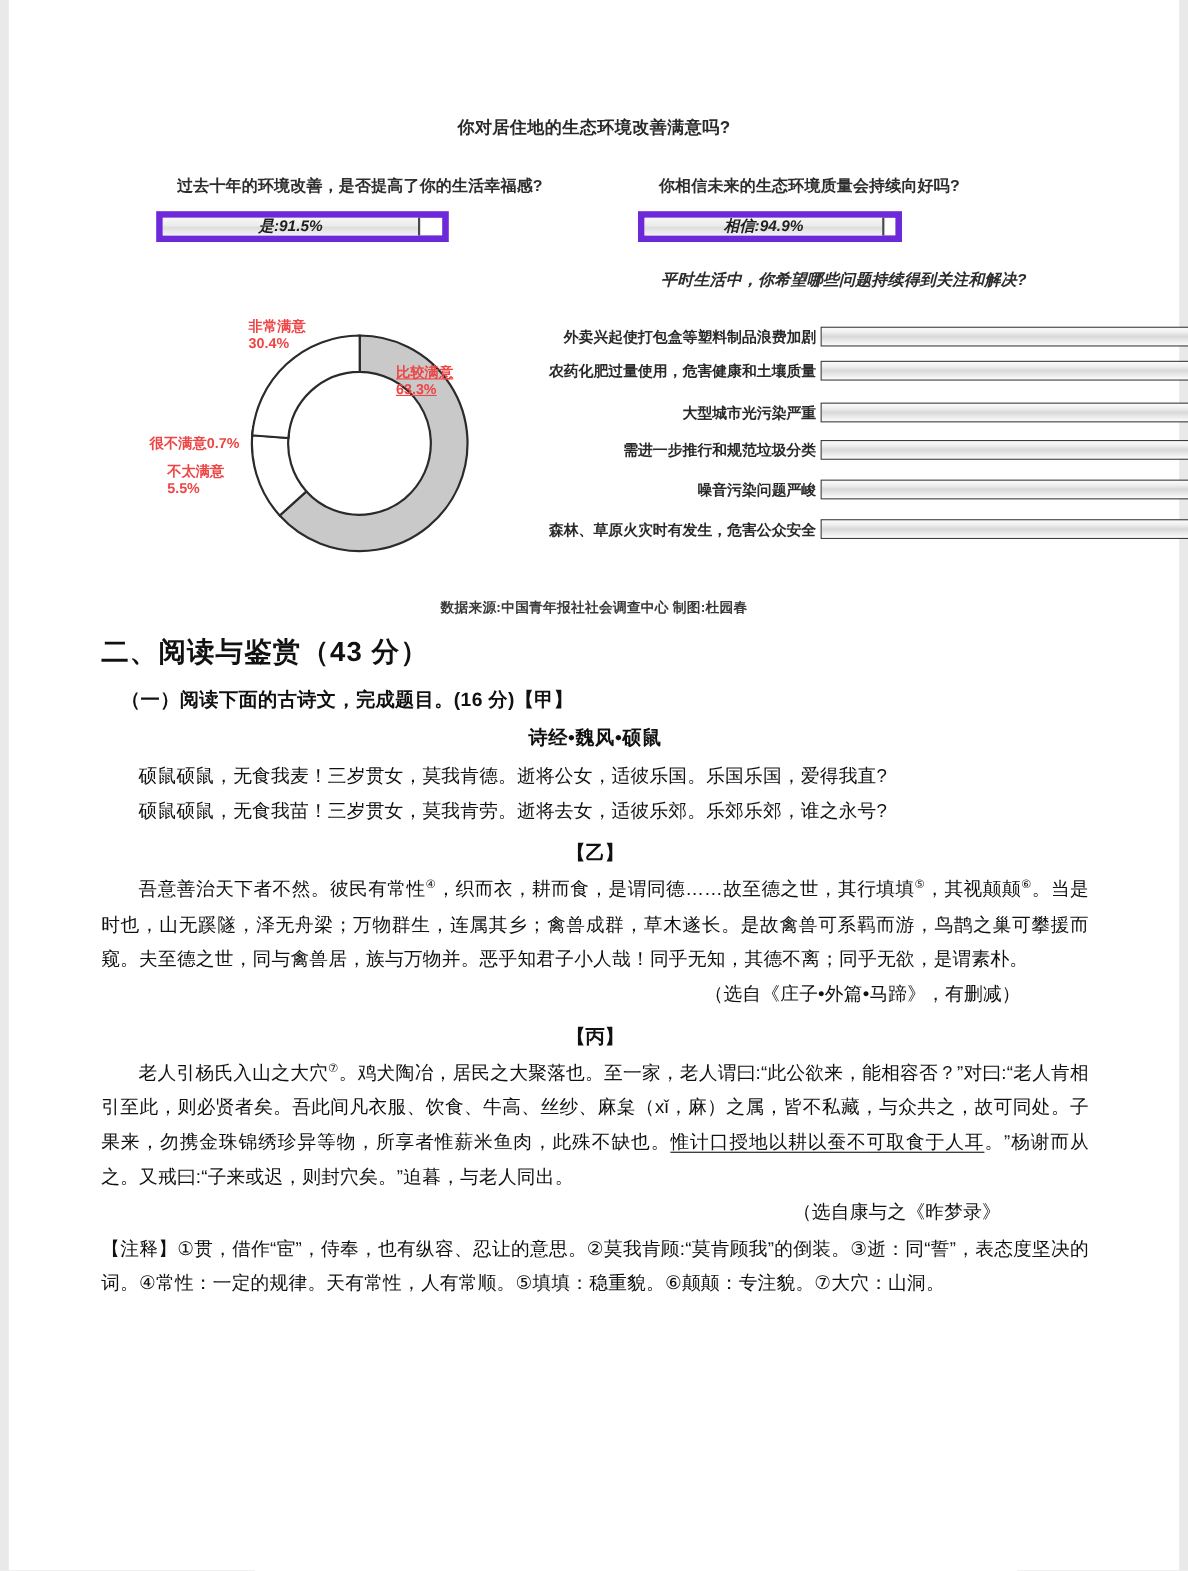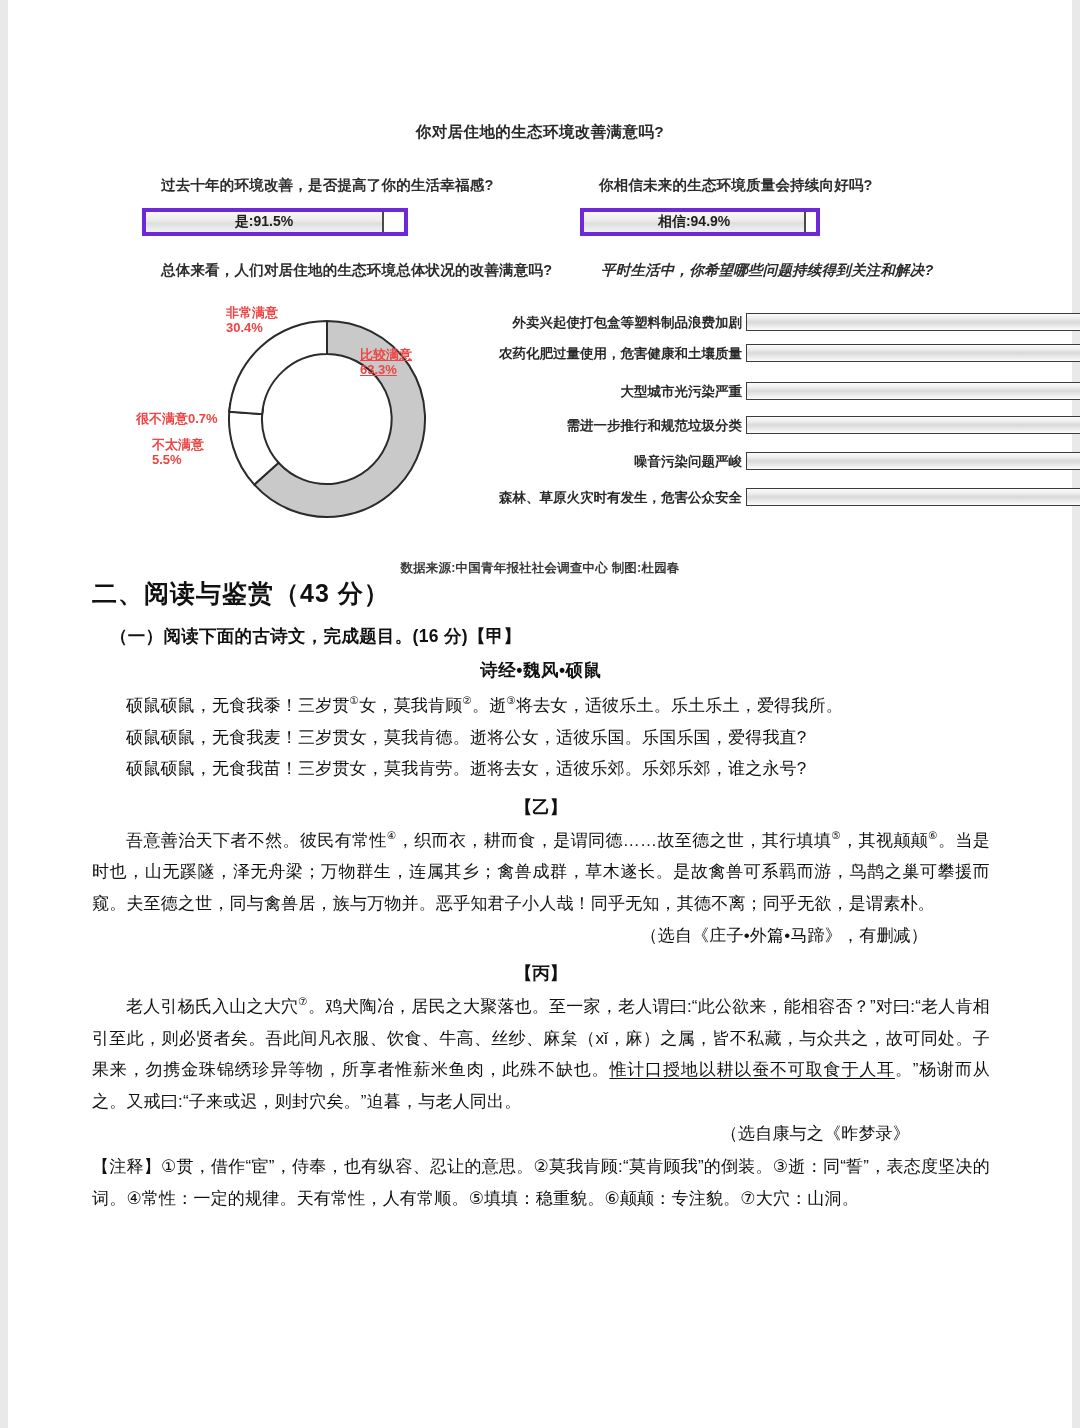--- a/index.html
+++ b/index.html
@@ -17,21 +17,21 @@
     margin: 0 auto;
     background: #ffffff;
     overflow: hidden;
   }
   .edge-left  { position:absolute; left:0;    top:0; width:8px;  height:1428px; background:#e9e9e9; }
   .edge-right { position:absolute; right:0;   top:0; width:8px;  height:1428px; background:#e9e9e9; }
 
   
   #infographic {
     position: absolute;
-    left: 0; top: 16px;
+    left: 0; top: 0;
     width: 1080px;
     height: 572px;
   }
   .ig-title {
     position: absolute;
     left: 0; top: 106px;
     width: 1080px;
     text-align: center;
     font-size: 15.5px;
     font-weight: bold;
@@ -43,23 +43,24 @@
     font-size: 14.5px;
     font-weight: bold;
     color: #2d2d2d;
     letter-spacing: .2px;
     white-space: nowrap;
     margin-left: 21px;
   }
   .pbar-track {
     position: absolute;
     box-sizing: border-box;
-    border: 4px solid #6d28d9;
+    border: 6px solid #6d28d9;
     background: #ffffff;
     height: 28px;
+    font-style: italic;
   }
   .pbar-fill {
     position: absolute;
     left: 0; top: 0; bottom: 0;
     background: linear-gradient(to bottom, #f7f7f7 0%, #ebebeb 45%, #dedede 55%, #f2f2f2 100%);
     border-right: 2px solid #4a4a4a;
   }
   .pbar-text {
     position: absolute;
     left: 0; top: 0; bottom: 0;
@@ -188,21 +189,20 @@
       <div class="pbar-fill" style="width:91.5%;"></div>
       <div class="pbar-text" style="width:91.5%;">是:91.5%</div>
     </div>
 
     <div class="q-label" style="left:578px; top:160px;">你相信未来的生态环境质量会持续向好吗?</div>
     <div class="pbar-track" style="left:580px; top:192px; width:240px;">
       <div class="pbar-fill" style="width:94.9%;"></div>
       <div class="pbar-text" style="width:94.9%;">相信:94.9%</div>
     </div>
 
-    <div class="q-label" style="left:140px; top:245px;">总体来看，人们对居住地的生态环境总体状况的改善满意吗?</div>
 
     <div class="q-label" style="left:580px; top:245px;font-style:italic;">平时生活中，你希望哪些问题持续得到关注和解决?</div>
 
     <div id="donut-wrap">
       <svg width="230" height="230" viewBox="0 0 230 230">
         <g transform="translate(115,115)">
 
           <path d="M 0 -98 A 98 98 0 1 1 -72.73 65.66 L -48.43 43.72 A 65 65 0 1 0 0 -65 Z" fill="#c9c9c9" stroke="#2b2b2b" stroke-width="2"></path>
 
           <path d="M -72.73 65.66 A 98 98 0 0 1 -96.87 -14.92 L -64.25 -9.90 A 65 65 0 0 0 -48.43 43.72 Z" fill="#ffffff" stroke="#2b2b2b" stroke-width="2"></path>
@@ -269,21 +269,20 @@
   </div>
 
   <div id="body-text">
 
     <h2 class="sec-head">二、阅读与鉴赏（43 分）</h2>
 
     <div class="sub-head">（一）阅读下面的古诗文，完成题目。(16 分)【甲】</div>
 
     <div class="poem-title">诗经•魏风•硕鼠</div>
 
-    <p class="p indent"><span>硕鼠硕鼠，无食我黍！三岁贯</span><sup>①</sup><span>女，莫我肯顾</span><sup>②</sup><span>。逝</span><sup>③</sup><span>将去女，适彼乐土。乐土乐土，爱得我所。</span></p>
 
     <p class="p indent">硕鼠硕鼠，无食我麦！三岁贯女，莫我肯德。逝将公女，适彼乐国。乐国乐国，爱得我直?</p>
 
     <p class="p indent">硕鼠硕鼠，无食我苗！三岁贯女，莫我肯劳。逝将去女，适彼乐郊。乐郊乐郊，谁之永号?</p>
 
     <div class="bracket-head">【乙】</div>
 
     <p class="p indent"><span>吾意善治天下者不然。彼民有常性</span><sup>④</sup><span>，织而衣，耕而食，是谓同德……故至德之世，其行填填</span><sup>⑤</sup><span>，其视颠颠</span><sup>⑥</sup><span>。当是时也，山无蹊隧，泽无舟梁；万物群生，连属其乡；禽兽成群，草木遂长。是故禽兽可系羁而游，鸟鹊之巢可攀援而窥。夫至德之世，同与禽兽居，族与万物并。恶乎知君子小人哉！同乎无知，其德不离；同乎无欲，是谓素朴。</span></p>
 
     <p class="p right">（选自《庄子•外篇•马蹄》，有删减）</p>

